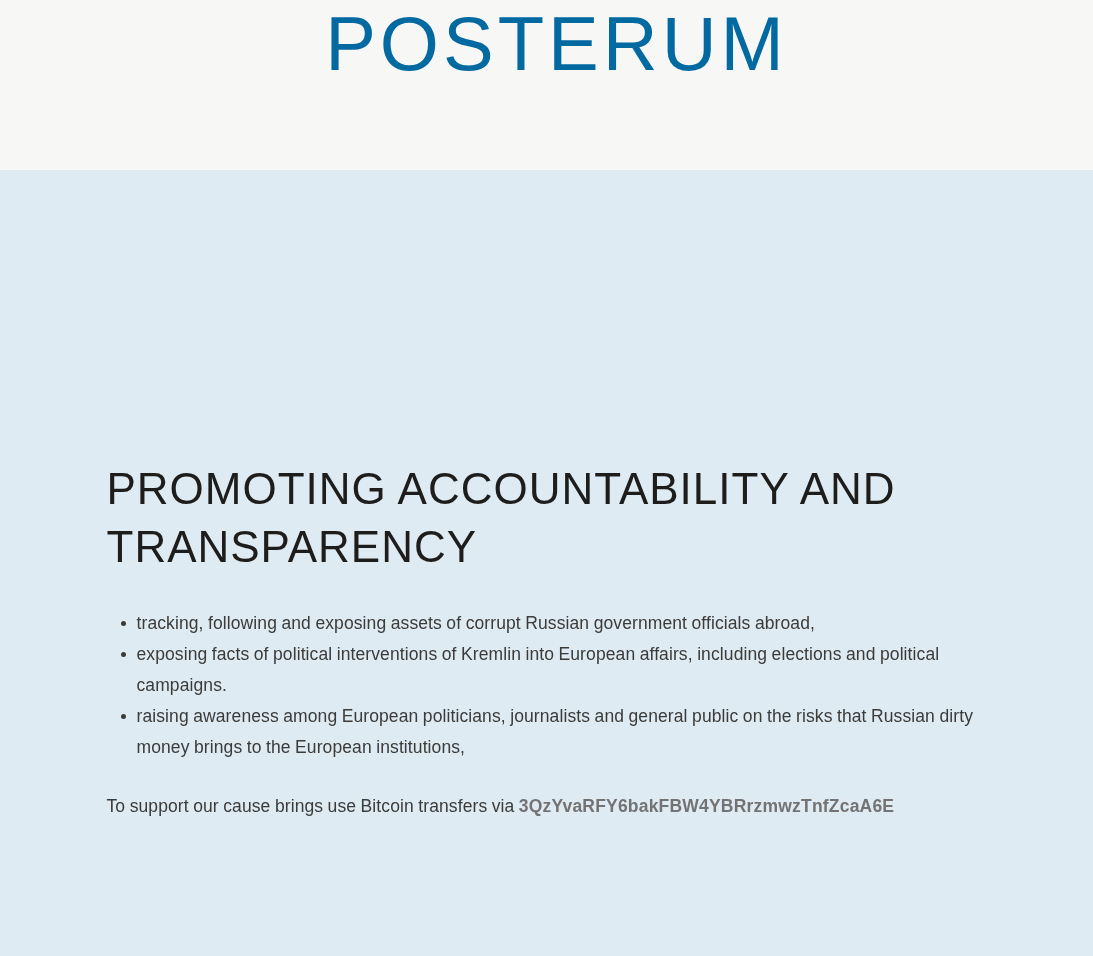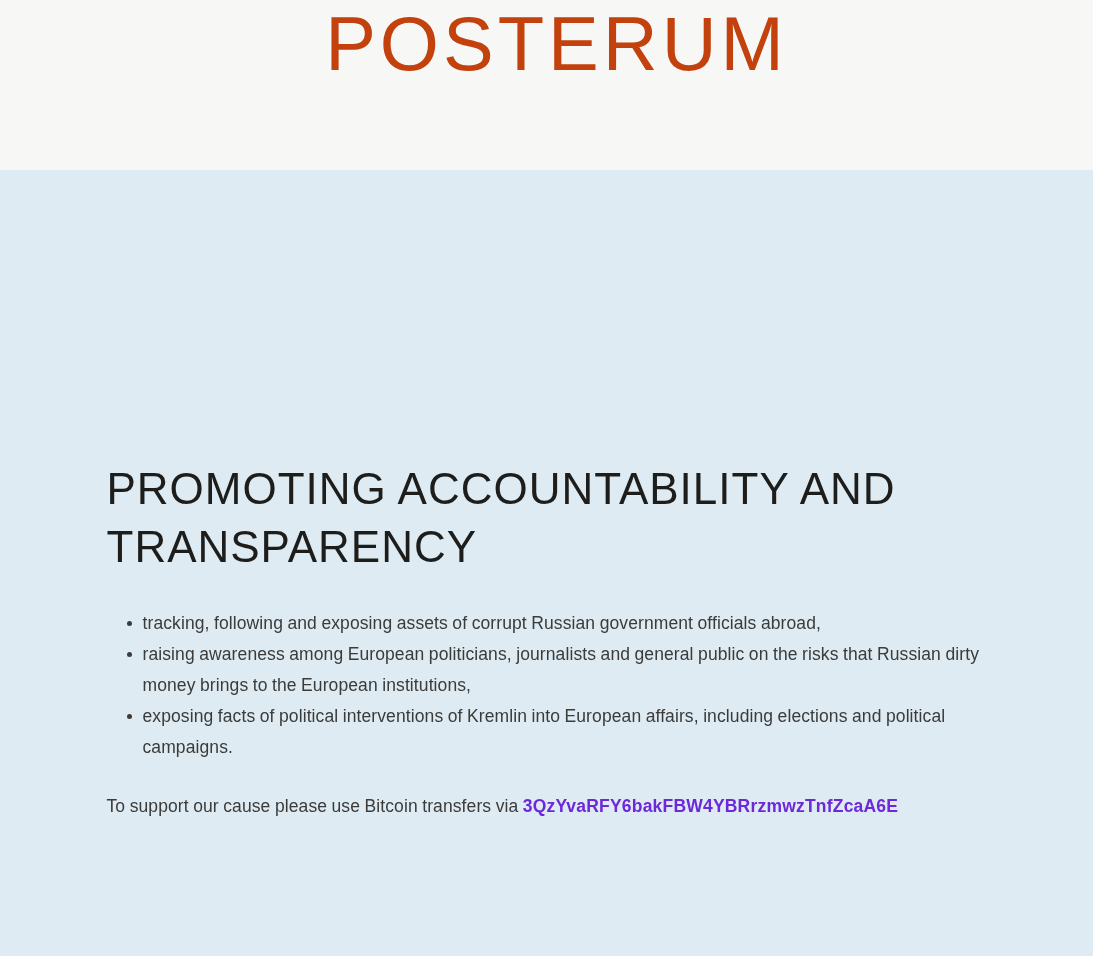--- a/index.html
+++ b/index.html
@@ -19,21 +19,21 @@
     background: #f7f8f6;
     text-align: center;
     padding-top: 4px;
   }
   .site-title {
     display: inline-block;
     font-size: 76px;
     font-weight: 300;
     letter-spacing: 4px;
     line-height: 1.05;
-    color: #c2410c;
+    color: #0369a1;
     cursor: pointer;
     text-decoration: none;
     margin-left: 20px;
   }
 
   
   .hero {
     width: 100%;
     min-height: 786px;
     background: #deebf2;
@@ -61,63 +61,63 @@
     word-spacing: -0.5px;
     color: #3b3b3a;
   }
 
   .intro { margin: 0; }
 
   .activities-lead { margin: 31px 0 0 0; }
 
   .activities-list {
     list-style: none;
-    margin: 6px;
+    margin: 0;
     padding: 0;
   }
   .activities-list li {
     position: relative;
     padding-left: 30px;
   }
   .activities-list li::before {
     content: "";
     position: absolute;
     left: 14px;
     top: 13px;
     width: 5px;
     height: 5px;
     border-radius: 50%;
     background: #3b3b3a;
   }
 
   .support-line { margin: 28px 0 0 0; }
   .support-line strong {
     font-weight: bold;
-    color: #6d28d9;
+    color: #737373;
     letter-spacing: 0.2px;
   }
 </style>
 </head>
 <body>
 
 <header class="site-header">
   <h1 class="site-title">POSTERUM</h1>
 </header>
 
 <main class="hero">
   <div class="container">
 
     <h2 class="page-title">PROMOTING ACCOUNTABILITY AND TRANSPARENCY</h2>
 
 
 
     <ul class="activities-list body-text">
       <li>tracking, following and exposing assets of corrupt Russian government officials abroad,</li>
+      <li>exposing facts of political interventions of Kremlin into European affairs, including elections and political campaigns.</li>
       <li>raising awareness among European politicians, journalists and general public on the risks that Russian dirty money brings to the European institutions,</li>
-      <li>exposing facts of political interventions of Kremlin into European affairs, including elections and political campaigns.</li>
     </ul>
 
     <p class="body-text support-line">
-      <span>To support our cause please use Bitcoin transfers via </span><strong>3QzYvaRFY6bakFBW4YBRrzmwzTnfZcaA6E</strong>
+      <span>To support our cause brings use Bitcoin transfers via </span><strong>3QzYvaRFY6bakFBW4YBRrzmwzTnfZcaA6E</strong>
     </p>
 
   </div>
 </main>
 
 </body></html>

